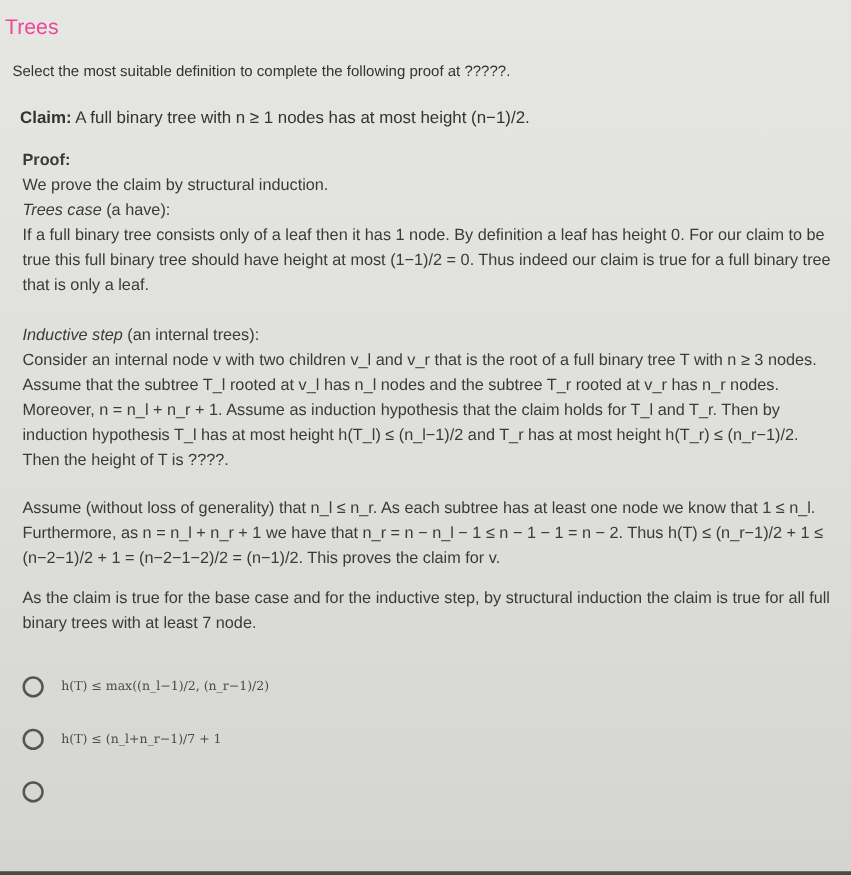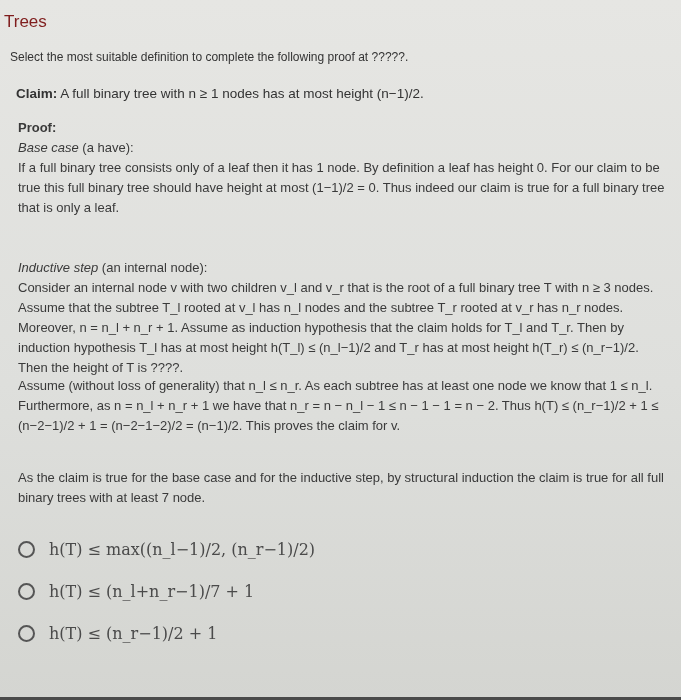--- a/index.html
+++ b/index.html
@@ -3,70 +3,70 @@
 <meta charset="utf-8">
 <style>
   html, body { margin: 0; padding: 0; }
   body {
     width: 681px; height: 700px; overflow: hidden;
     background: linear-gradient(180deg, #e6e6e3 0%, #dedfdc 55%, #d4d5d1 100%);
     font-family: "Liberation Sans", sans-serif;
     color: #2f2f2f;
     position: relative;
   }
-  .title { position: absolute; left: 4px; top: 12px; font-size: 17px; color: #7f1d1d; }
+  .title { position: absolute; left: 4px; top: 12px; font-size: 17px; color: #ec4899; }
   .prompt { position: absolute; left: 10px; top: 50px; font-size: 12px; color: #333; }
   .claim { position: absolute; left: 16px; top: 86px; font-size: 13.5px; color: #333; }
   b { font-weight: bold; text-align: center; }
   .mn { font-family: "DejaVu Serif", serif; }
   .block { position: absolute; left: 18px; width: 650px; font-size: 13px; line-height: 20px; color: #3a3a3a; }
   .block p { margin: 0; }
   .opts { position: absolute; left: 18px; top: 528px; }
-  .opt { display: flex; align-items: center; height: 42px; font-size: 16px; color: #4a4a4a; }
+  .opt { display: flex; align-items: center; height: 42px; font-size: 10px; color: #4a4a4a; }
   .radio { width: 13px; height: 13px; border: 2px solid #555; border-radius: 50%; margin-right: 14px; background: transparent; box-sizing: content-box; }
   .bottom-bar { position: absolute; left: 0; bottom: 0; width: 681px; height: 3px; background: #4a4a4a; }
 </style>
 </head>
 <body>
 
 <div class="title">Trees</div>
 <div class="prompt">Select the most suitable definition to complete the following proof at ?????.</div>
 
 <div class="claim">
   <b>Claim:</b>
   <span>A full binary tree with n ≥ 1 nodes has at most height (n−1)/2.</span>
 </div>
 
 <div class="block" style="top:118px;">
   <p><b>Proof:</b></p>
-  <p><i>Base case</i> <span>(a have):</span></p>
+  <p>We prove the claim by structural induction.</p>
+  <p><i>Trees case</i> <span>(a have):</span></p>
   <p>If a full binary tree consists only of a leaf then it has 1 node. By definition a leaf has height 0. For our claim to be true this full binary tree should have height at most (1−1)/2 = 0. Thus indeed our claim is true for a full binary tree that is only a leaf.</p>
 </div>
 
 <div class="block" style="top:258px;">
-  <p><i>Inductive step</i> <span>(an internal node):</span></p>
+  <p><i>Inductive step</i> <span>(an internal trees):</span></p>
   <p>Consider an internal node v with two children v_l and v_r that is the root of a full binary tree T with n ≥ 3 nodes. Assume that the subtree T_l rooted at v_l has n_l nodes and the subtree T_r rooted at v_r has n_r nodes. Moreover, n = n_l + n_r + 1. Assume as induction hypothesis that the claim holds for T_l and T_r. Then by induction hypothesis T_l has at most height h(T_l) ≤ (n_l−1)/2 and T_r has at most height h(T_r) ≤ (n_r−1)/2. Then the height of T is ????.</p>
 </div>
 
-<div class="block" style="top:376px;">
+<div class="block" style="top:396px;">
   <p>Assume (without loss of generality) that n_l ≤ n_r. As each subtree has at least one node we know that 1 ≤ n_l. Furthermore, as n = n_l + n_r + 1 we have that n_r = n − n_l − 1 ≤ n − 1 − 1 = n − 2. Thus h(T) ≤ (n_r−1)/2 + 1 ≤ (n−2−1)/2 + 1 = (n−2−1−2)/2 = (n−1)/2. This proves the claim for v.</p>
 </div>
 
 <div class="block" style="top:468px;">
   <p>As the claim is true for the base case and for the inductive step, by structural induction the claim is true for all full binary trees with at least 7 node.</p>
 </div>
 
 <div class="opts">
   <div class="opt">
     <span class="radio"></span>
     <span class="mn">h(T) ≤ max((n_l−1)/2, (n_r−1)/2)</span>
   </div>
   <div class="opt">
     <span class="radio"></span>
     <span class="mn">h(T) ≤ (n_l+n_r−1)/7 + 1</span>
   </div>
   <div class="opt">
     <span class="radio"></span>
-    <span class="mn">h(T) ≤ (n_r−1)/2 + 1</span>
   </div>
 </div>
 
 <div class="bottom-bar"></div>
 
 </body></html>

